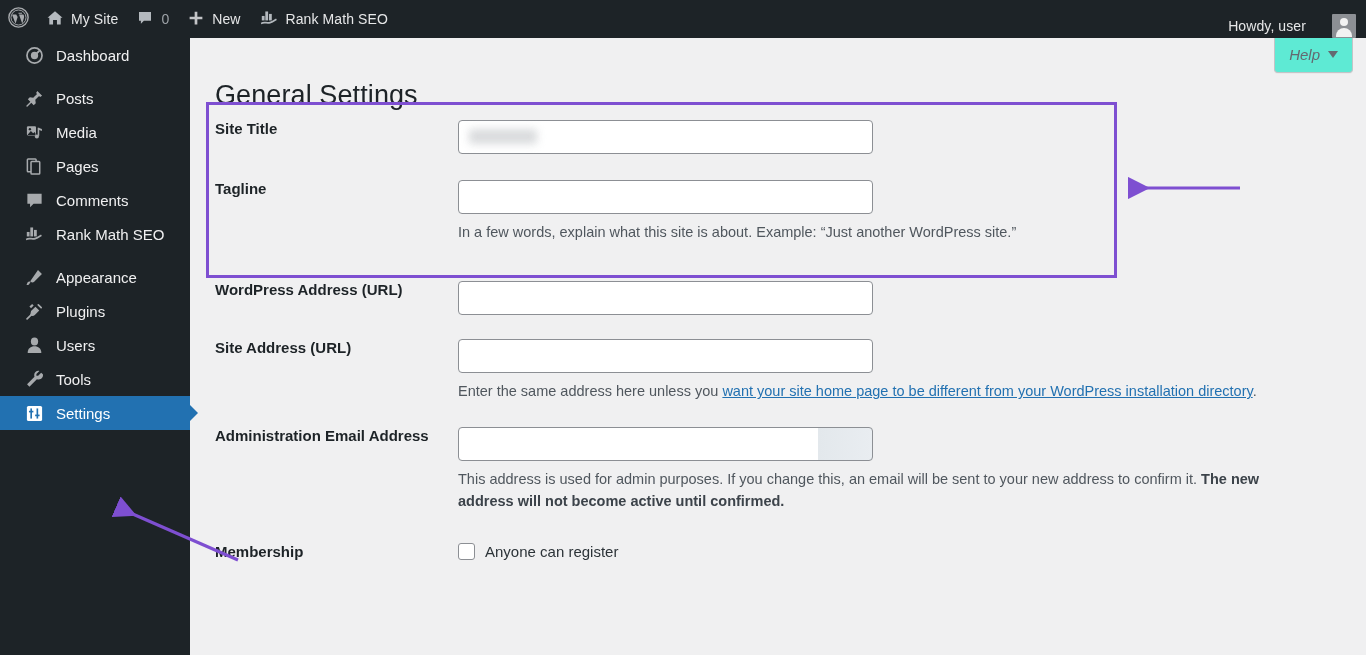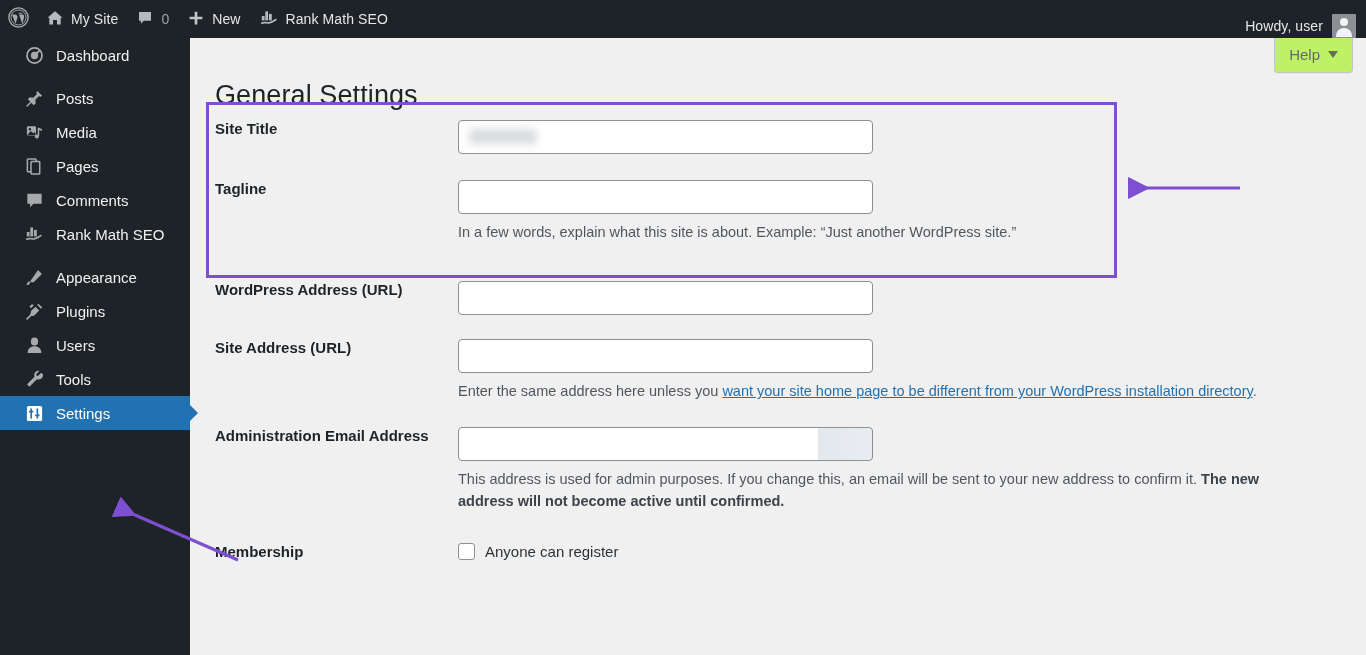--- a/index.html
+++ b/index.html
@@ -29,21 +29,21 @@
     color: #c3c4c7;
     gap: 7px;
     white-space: nowrap;
   }
   .ab-logo { padding-left: 8px; padding-right: 8px; }
   .ab-label { font-size: 14px; color: #e6e7e8; letter-spacing: .1px; }
   .ab-count { color: #9ea3a8; font-size: 14px; }
   .ab-right {
     margin-left: auto;
     display: flex; align-items: center;
-    padding-right: 10px; gap: 9px;
+    padding-right: 10px; gap: 26px;
   }
   .avatar {
     width: 24px; height: 24px;
     background: #8c8f94;
     border-radius: 1px;
     position: relative; overflow: hidden;
     flex: none;
   }
   .avatar::before {
     content: ""; position: absolute;
@@ -107,29 +107,30 @@
 
   
   .content {
     position: absolute; top: 38px; left: 190px;
     width: 1176px; height: 617px;
     background: #f0f0f1;
     overflow: hidden;
   }
   .help-tab {
     position: absolute; top: 0px; right: 13px;
-    background: #bef264;
+    background: #5eead4;
     border: 1px solid #c3c4c7;
     border-top: none;
     border-radius: 0 0 4px 4px;
     padding: 8px 14px 9px 14px;
     font-size: 15px;
     color: #646970;
     display: flex; align-items: center; gap: 8px;
     box-shadow: 0 1px 1px rgba(0,0,0,.03);
+    font-style: italic;
   }
   .caret-down {
     width: 0; height: 0;
     border-style: solid;
     border-width: 7px 5.5px 0 5.5px;
     border-color: #646970 transparent transparent transparent;
   }
   .page-title {
     position: absolute; left: 25px; top: 24px;
     font-size: 27px;

